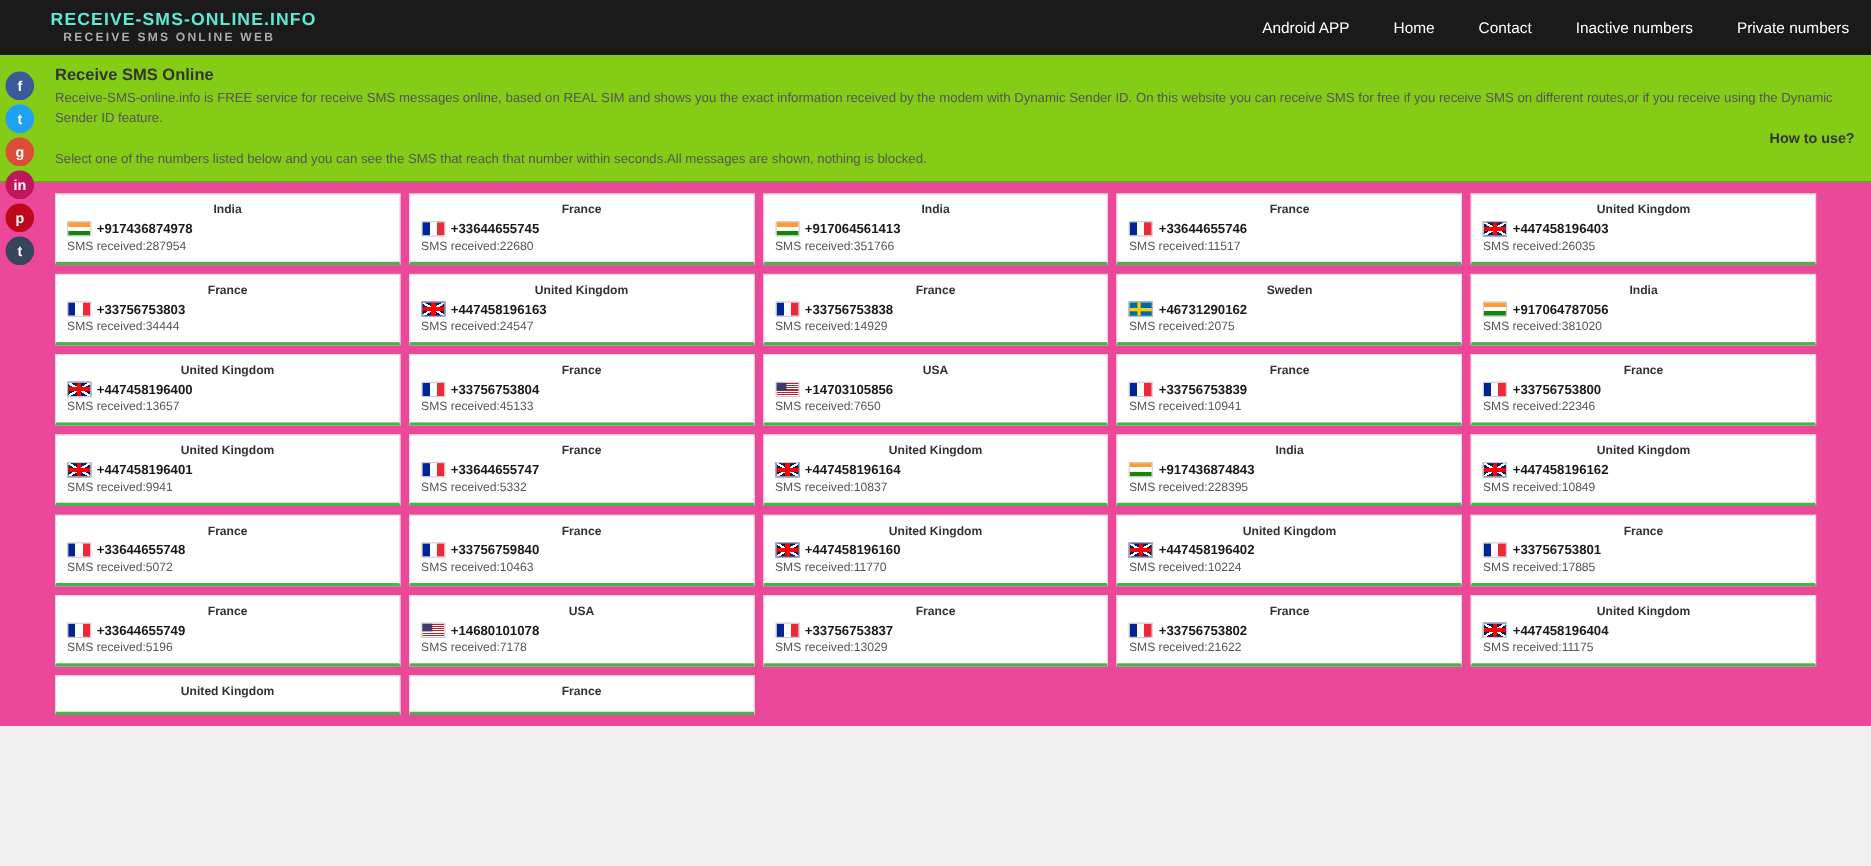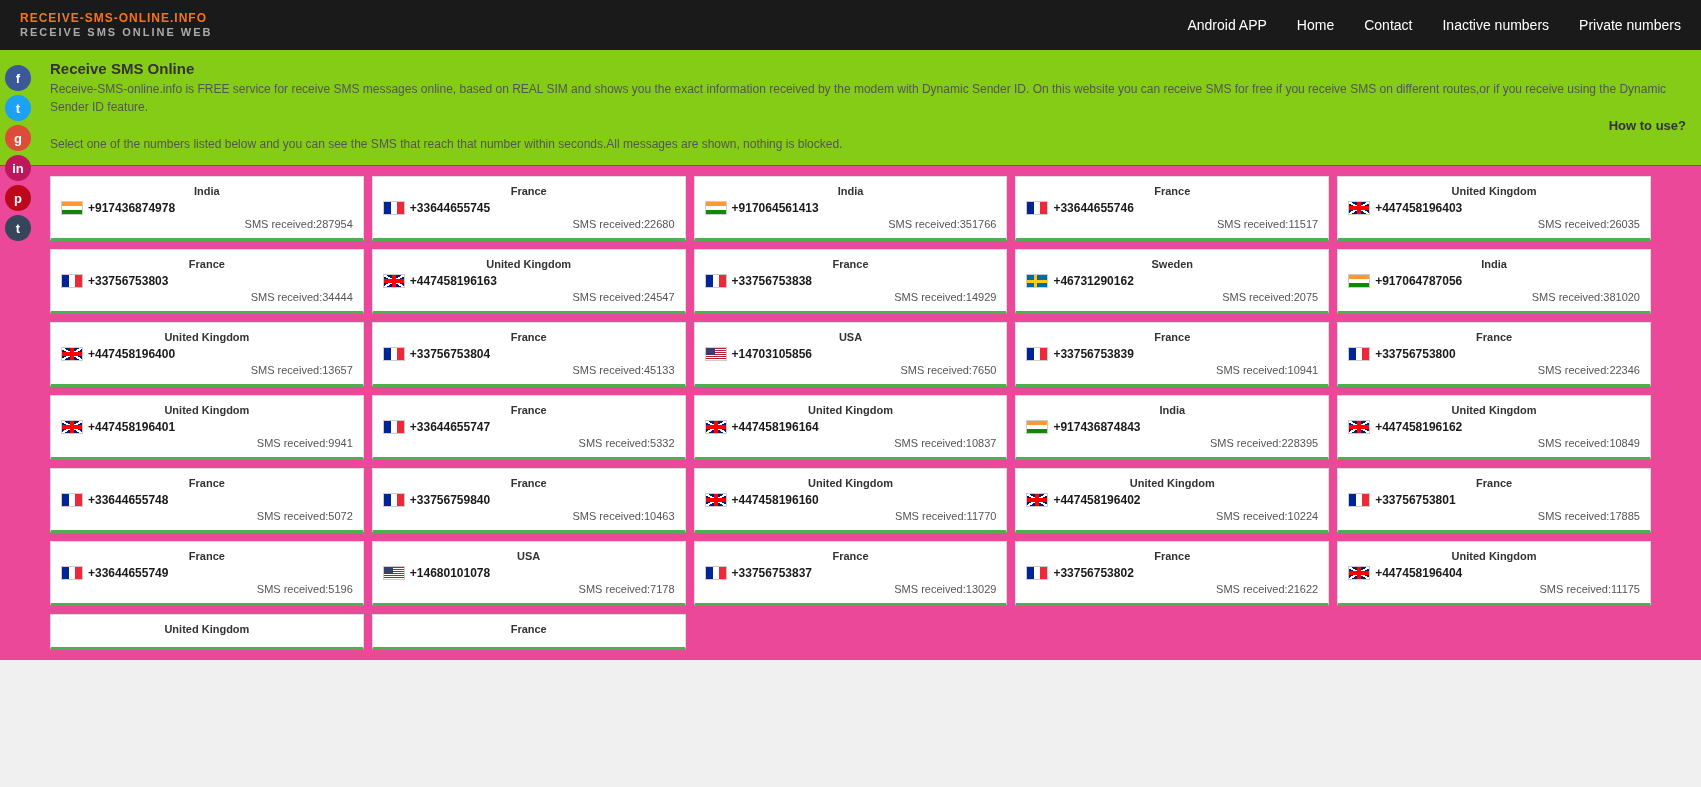--- a/index.html
+++ b/index.html
@@ -13,25 +13,25 @@
       justify-content: space-between;
       padding: 0 20px;
       height: 50px;
     }
     .header-logo {
       color: white;
       font-size: 14px;
       font-weight: bold;
       line-height: 1.2;
     }
-    .header-logo .line1 { color: #f97316; font-size: 12px; text-transform: uppercase; letter-spacing: 1px; }
+    .header-logo .line1 { color: #5eead4; font-size: 16px; text-transform: uppercase; letter-spacing: 1px; margin-left: 26px; }
     .header-logo .line2 { color: #aaa; font-size: 11px; letter-spacing: 2px; text-align: center; }
     .header-nav {
       display: flex;
-      gap: 30px;
+      gap: 40px;
     }
     .header-nav a {
       color: white;
       text-decoration: none;
       font-size: 14px;
       cursor: pointer;
     }
 
     
     .social-sidebar {
@@ -126,21 +126,20 @@
       margin-bottom: 3px;
     }
     .phone-card .phone-number {
       font-size: 12px;
       font-weight: bold;
       color: #1a1a1a;
     }
     .phone-card .sms-count {
       font-size: 11px;
       color: #555;
-      text-align: right;
     }
 
     
     .flag-india {
       display: inline-block;
       width: 22px;
       height: 14px;
       background: linear-gradient(to bottom, #ff9933 33%, white 33%, white 66%, #138808 66%);
       border: 1px solid #ccc;
       flex-shrink: 0;

